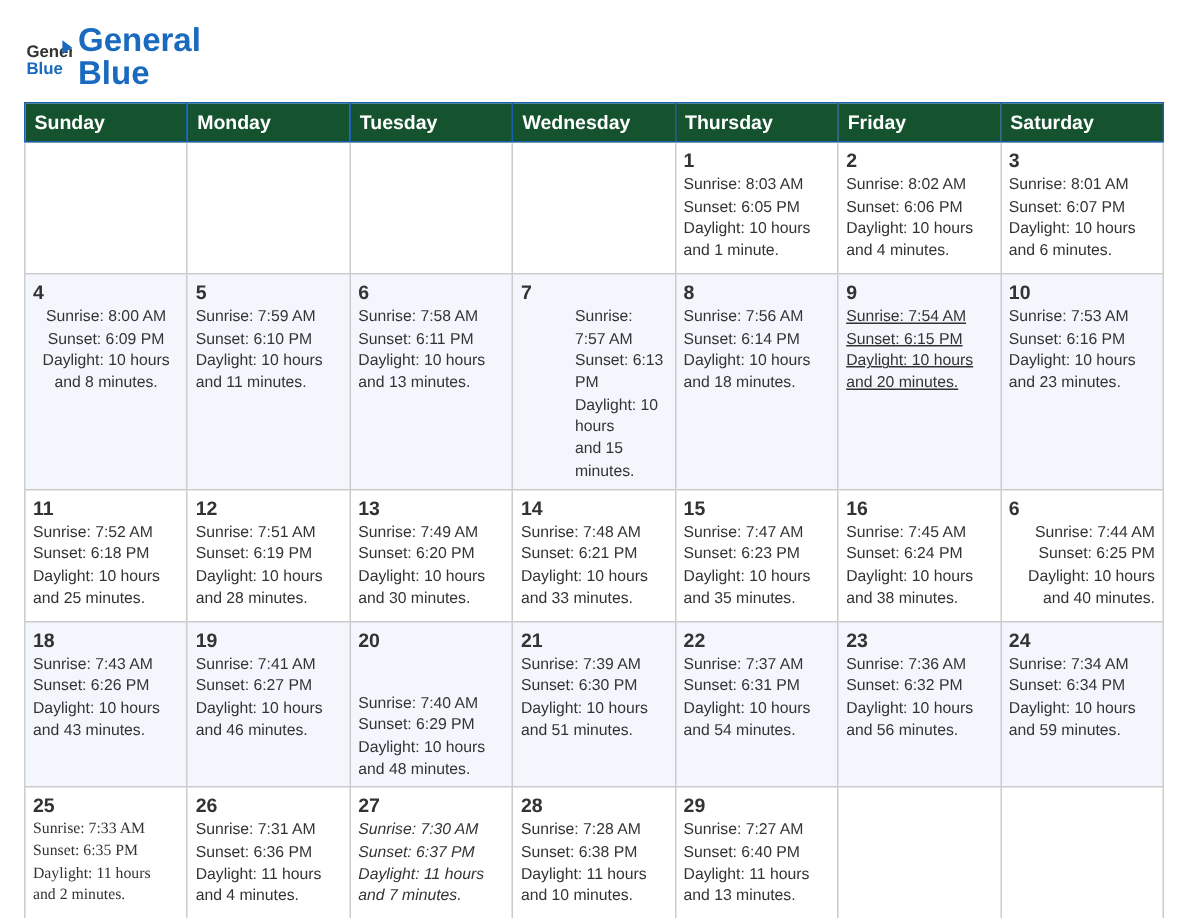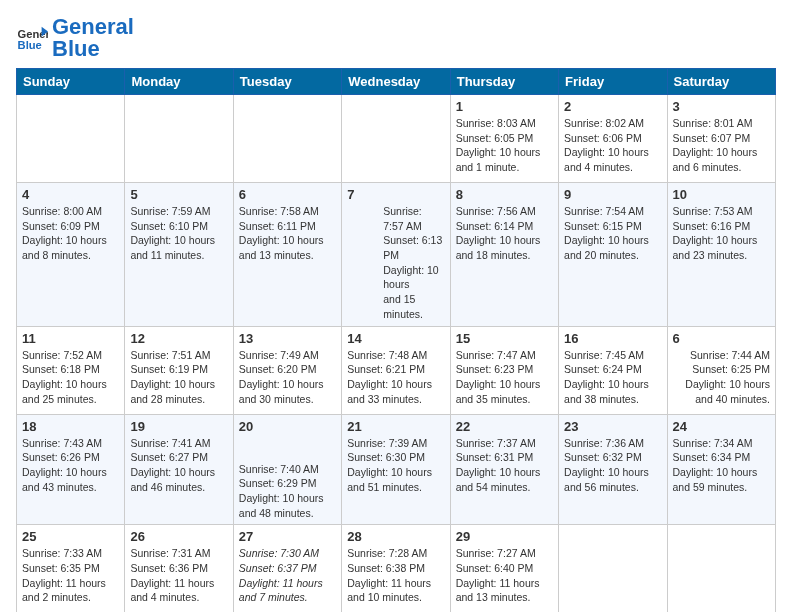--- a/index.html
+++ b/index.html
@@ -42,21 +42,21 @@
     .location {
       font-size: 16px;
       color: #555;
     }
     table {
       width: 100%;
       border-collapse: collapse;
       font-size: 11px;
     }
     thead tr th {
-      background: #0369a1;
+      background: #14532d;
       color: #fff;
       text-align: left;
       padding: 5px 6px;
       font-size: 13px;
       font-weight: 600;
       border: 1px solid #1a5fad;
     }
     tbody tr td {
       border: 1px solid #ccc;
       vertical-align: top;
@@ -139,21 +139,21 @@
           <span class="day-num">3</span>
           <div class="day-info" style="white-space: pre-line;">Sunrise: 8:01 AM
 Sunset: 6:07 PM
 Daylight: 10 hours
 and 6 minutes.</div>
         </td>
       </tr>
       <tr>
         <td>
           <span class="day-num">4</span>
-          <div class="day-info" style="white-space: pre-line;">Sunrise: 8:00 AM
+          <div class="day-info" style="white-space: pre-line; text-align: center;">Sunrise: 8:00 AM
 Sunset: 6:09 PM
 Daylight: 10 hours
 and 8 minutes.</div>
         </td>
         <td>
           <span class="day-num">5</span>
           <div class="day-info" style="white-space: pre-line;">Sunrise: 7:59 AM
 Sunset: 6:10 PM
 Daylight: 10 hours
 and 11 minutes.</div>
@@ -174,21 +174,21 @@
         </td>
         <td>
           <span class="day-num">8</span>
           <div class="day-info" style="white-space: pre-line;">Sunrise: 7:56 AM
 Sunset: 6:14 PM
 Daylight: 10 hours
 and 18 minutes.</div>
         </td>
         <td>
           <span class="day-num">9</span>
-          <div class="day-info" style="white-space: pre-line;">Sunrise: 7:54 AM
+          <div class="day-info" style="white-space: pre-line; text-decoration: underline;">Sunrise: 7:54 AM
 Sunset: 6:15 PM
 Daylight: 10 hours
 and 20 minutes.</div>
         </td>
         <td>
           <span class="day-num">10</span>
           <div class="day-info" style="white-space: pre-line;">Sunrise: 7:53 AM
 Sunset: 6:16 PM
 Daylight: 10 hours
 and 23 minutes.</div>
@@ -292,21 +292,21 @@
           <span class="day-num">24</span>
           <div class="day-info" style="white-space: pre-line;">Sunrise: 7:34 AM
 Sunset: 6:34 PM
 Daylight: 10 hours
 and 59 minutes.</div>
         </td>
       </tr>
       <tr>
         <td>
           <span class="day-num">25</span>
-          <div class="day-info" style="white-space: pre-line;">Sunrise: 7:33 AM
+          <div class="day-info" style="white-space: pre-line; font-family: Liberation Serif, serif;">Sunrise: 7:33 AM
 Sunset: 6:35 PM
 Daylight: 11 hours
 and 2 minutes.</div>
         </td>
         <td>
           <span class="day-num">26</span>
           <div class="day-info" style="white-space: pre-line;">Sunrise: 7:31 AM
 Sunset: 6:36 PM
 Daylight: 11 hours
 and 4 minutes.</div>

